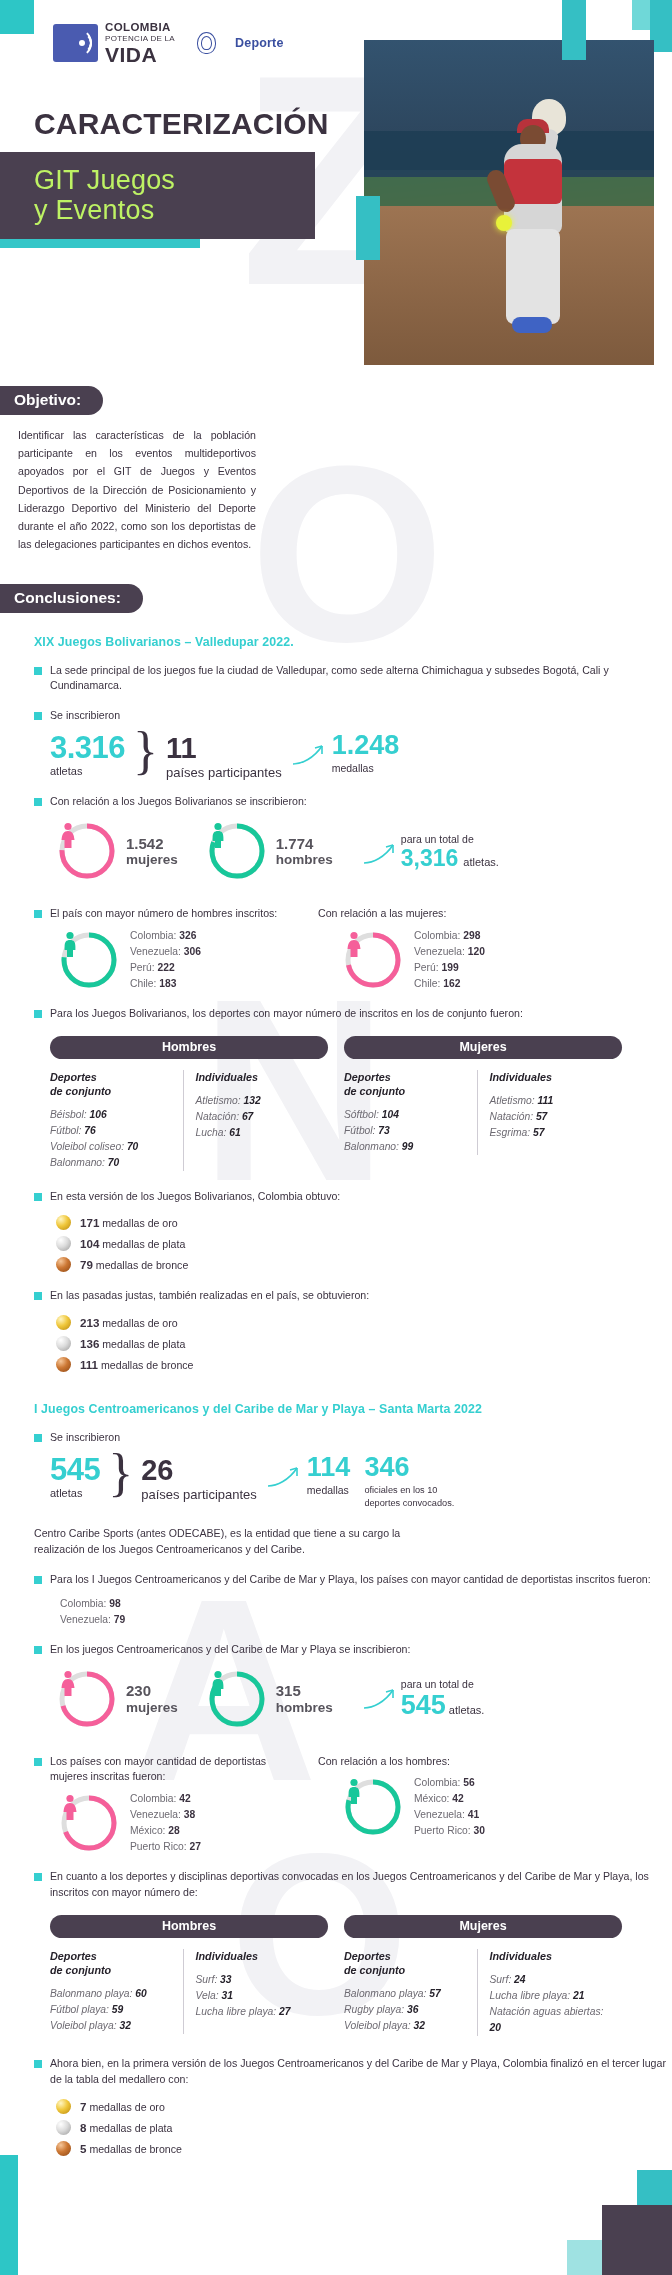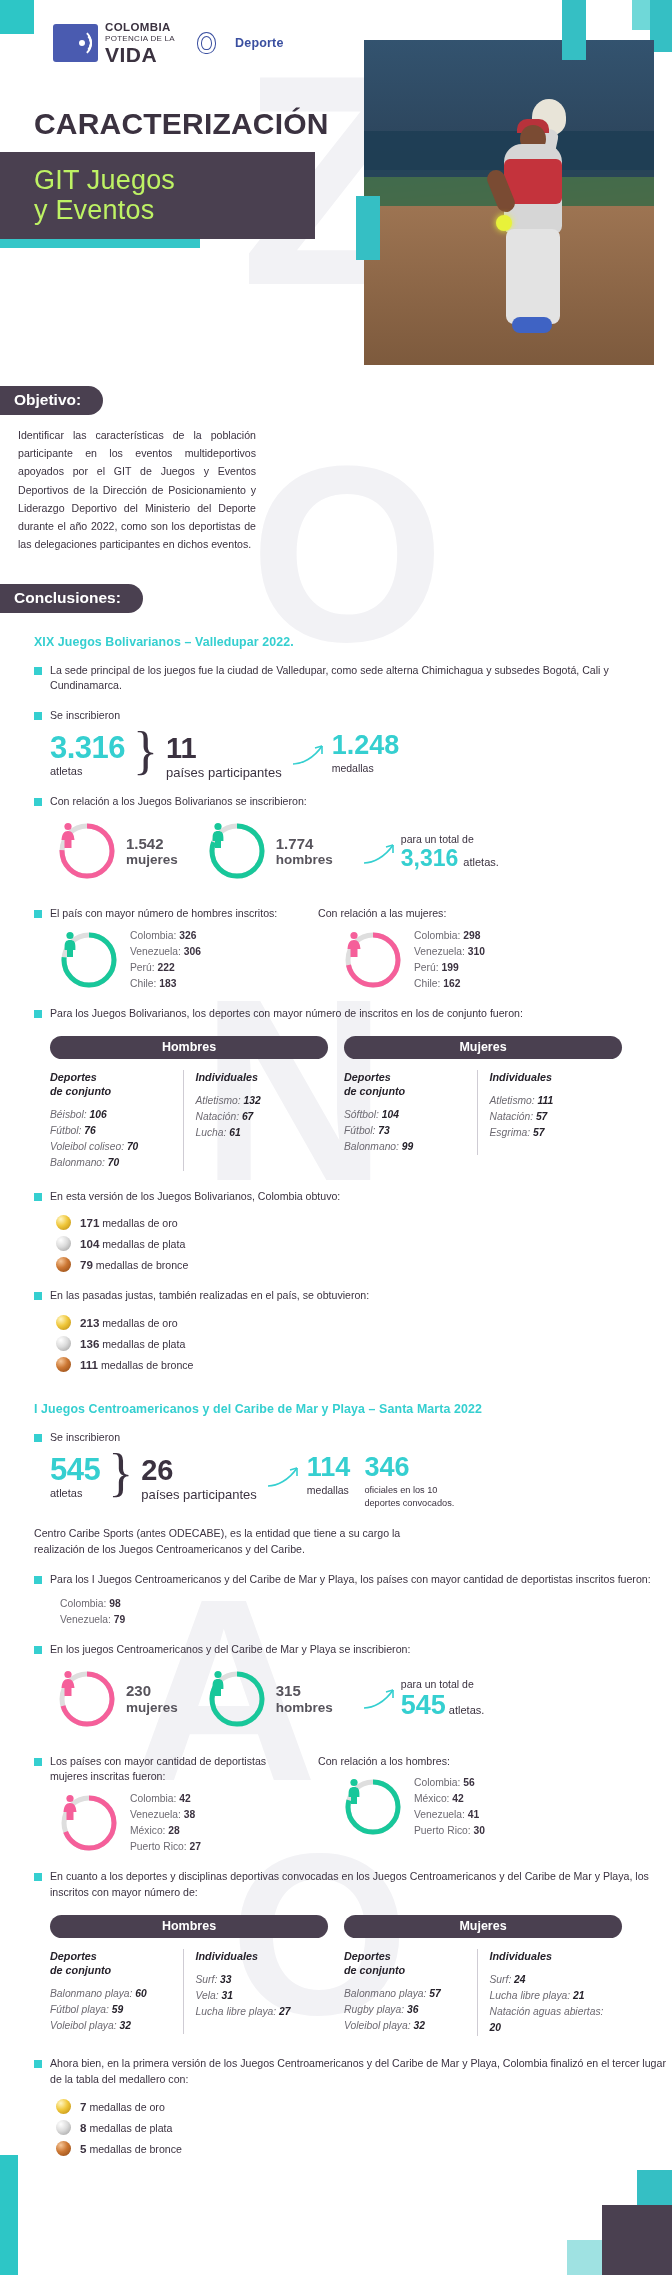--- a/index.html
+++ b/index.html
@@ -356,21 +356,21 @@
                 </svg>
               <div class="ico">
                 <svg width="20" height="28" viewBox="0 0 20 28">
                     <circle cx="10" cy="4.5" r="3.6" fill="#f55f9a"></circle>
                 <path d="M10 9 C6 9 4 12 3.5 18 L6.5 18 L6.5 26 L13.5 26 L13.5 18 L16.5 18 C16 12 14 9 10 9 Z" fill="#f55f9a"></path>
                   </svg>
               </div>
             </div>
             <div class="ctrylist">
                 <div>Colombia: <b>298</b></div>
-                <div>Venezuela: <b>310</b></div>
+                <div>Venezuela: <b>120</b></div>
                 <div>Perú: <b>199</b></div>
                 <div>Chile: <b>162</b></div>
               </div>
           </div>
         </div>
       </div>
 
       <div class="bul">
         <div class="sq"></div>
         <div class="tx">Para los Juegos Bolivarianos, los deportes con mayor número de inscritos en los de conjunto fueron:</div>

